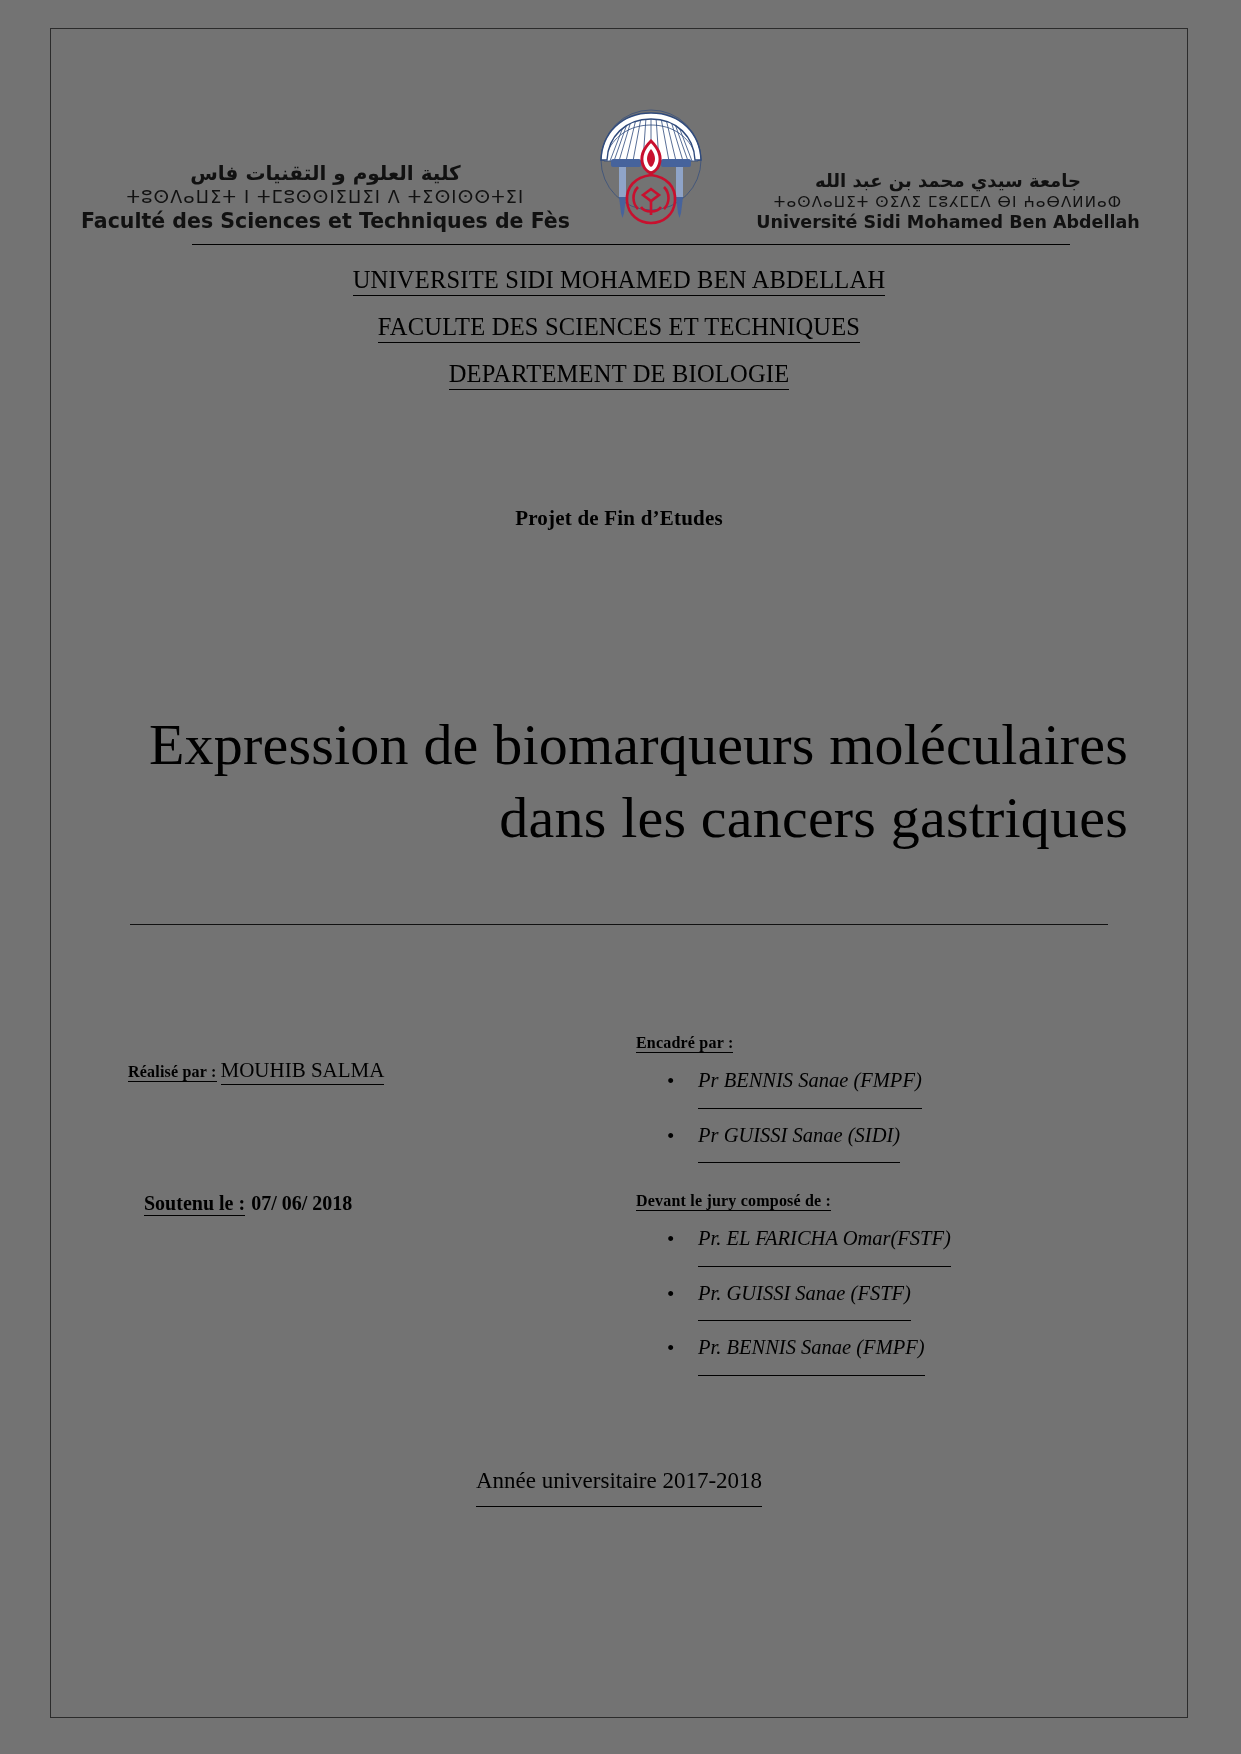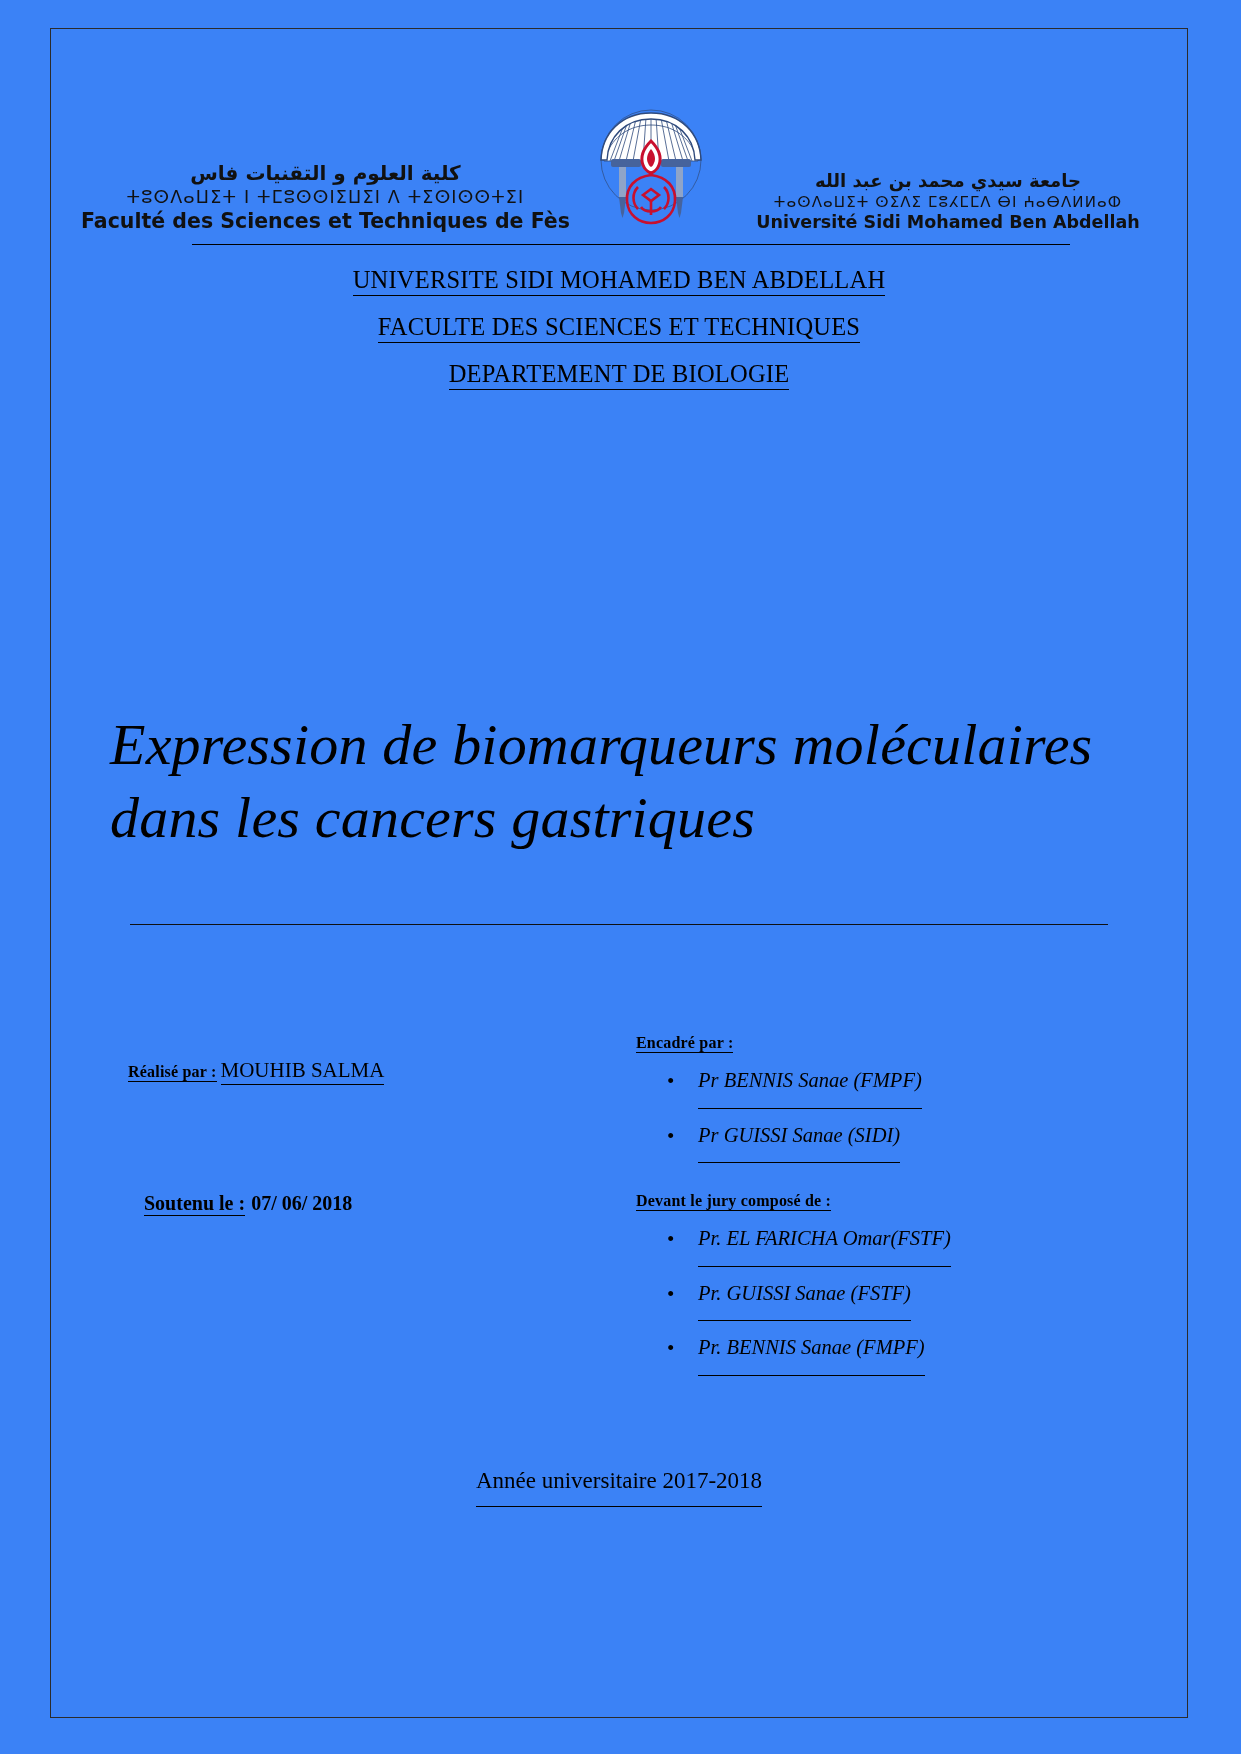--- a/index.html
+++ b/index.html
@@ -8,21 +8,21 @@
     background: #ffffff;
   }
   body {
     font-family: "Liberation Serif", "DejaVu Serif", serif;
     color: #000000;
   }
   .page {
     position: relative;
     width: 1241px;
     height: 1754px;
-    background: #3b82f6;
+    background: #737373;
     box-sizing: border-box;
     overflow: hidden;
   }
   .page-border {
     position: absolute;
     left: 50px;
     top: 28px;
     width: 1138px;
     height: 1690px;
     border: 1px solid #2b2b2b;
@@ -140,26 +140,25 @@
     border-bottom: 1.2px solid #000;
     padding-bottom: 2px;
   }
 
   
   .title {
     position: absolute;
     left: 60px;
     top: 680px;
     width: 1018px;
-    text-align: left;
+    text-align: right;
     font-size: 58px;
     line-height: 1.26;
     font-weight: normal;
     letter-spacing: 0.2px;
-    font-style: italic;
   }
   .title-rule {
     position: absolute;
     left: 80px;
     top: 896px;
     width: 978px;
     height: 0;
     border-top: 1.6px solid #111;
   }
 
@@ -326,20 +325,21 @@
     <div class="inst inst-1">
       <span>UNIVERSITE SIDI MOHAMED BEN ABDELLAH</span>
     </div>
     <div class="inst inst-2">
       <span>FACULTE DES SCIENCES ET TECHNIQUES</span>
     </div>
     <div class="inst inst-3">
       <span>DEPARTEMENT DE BIOLOGIE</span>
     </div>
 
+    <div class="pfe">Projet de Fin d’Etudes</div>
 
 
     <div class="title">Expression de biomarqueurs moléculaires dans les cancers gastriques</div>
     <div class="title-rule"></div>
 
     <div class="people">
 
       <div class="row row-1">
         <div class="col-left">
           <div class="lbl">

